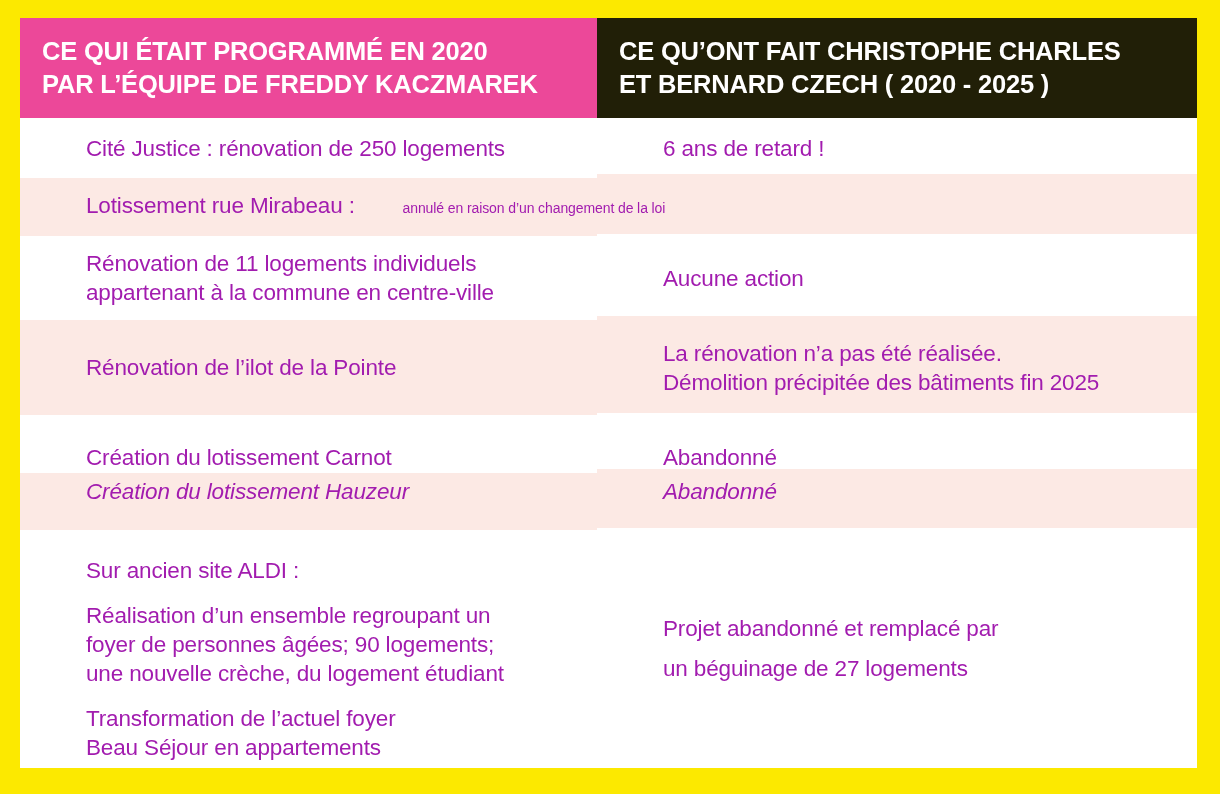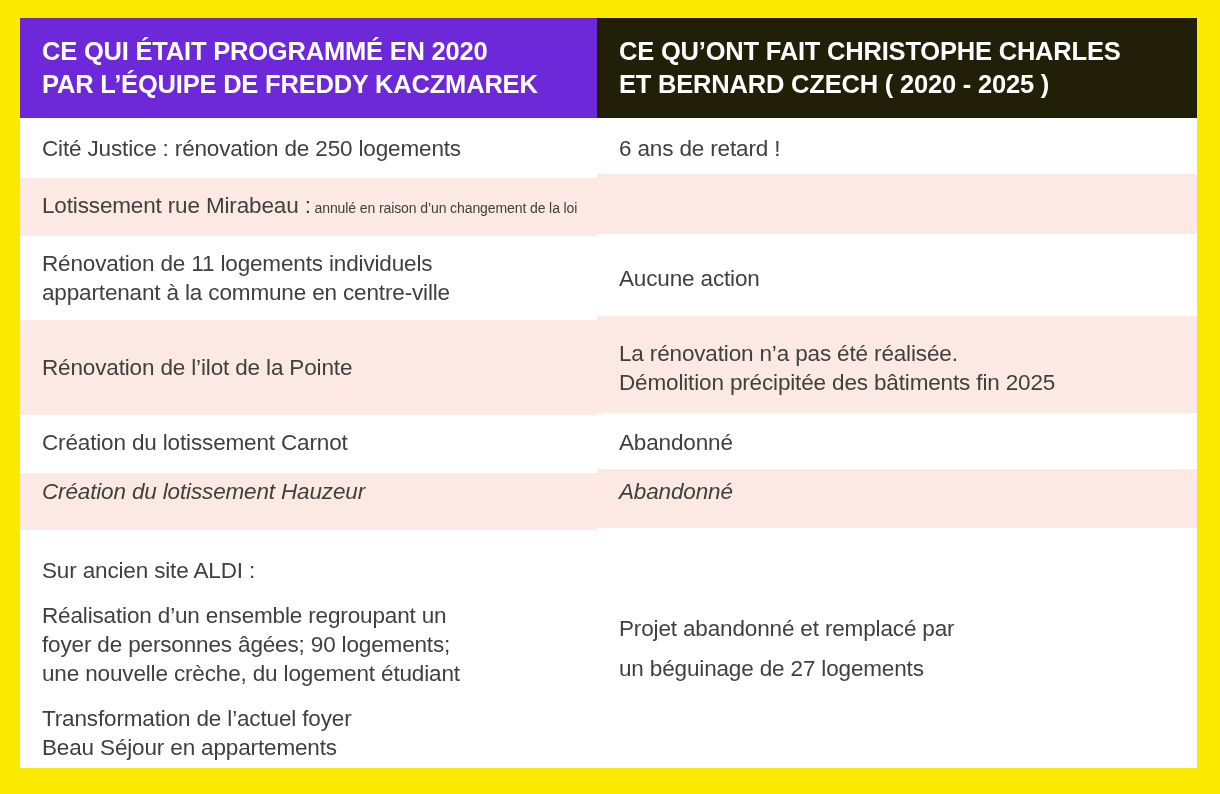--- a/index.html
+++ b/index.html
@@ -34,21 +34,21 @@
   .th {
     height: 100px;
     display: flex;
     flex-direction: column;
     justify-content: center;
     padding: 0 18px 0 22px;
   }
 
   .th-left {
     width: 577px;
-    background: #6d28d9;
+    background: #ec4899;
   }
 
   .th-right {
     width: 600px;
     background: #211F07;
   }
 
   .th-line {
     color: #FFFFFF;
     font-weight: bold;
@@ -86,41 +86,42 @@
   .cell {
     padding: 0 16px 0 22px;
     display: flex;
     flex-direction: column;
     justify-content: center;
   }
   .cell-left  { width: 577px; }
   .cell-right { width: 600px; }
 
   .txt {
-    color: #404040;
+    color: #a21caf;
     font-size: 22.5px;
     line-height: 29px;
     letter-spacing: -0.15px;
     white-space: nowrap;
+    margin-left: 44px;
   }
 
   .txt-small {
     font-size: 14px;
     letter-spacing: -0.1px;
   }
 
   .inline-wrap { white-space: nowrap; }
   .txt-gap-lg { margin-bottom: 16px; }
 
   
   .r1 { top: 0px;   height: 60px; }
   .r2 { top: 60px;  height: 58px; }
   .r3 { top: 118px; height: 84px; }
   .r4 { top: 202px; height: 95px; }
-  .r5 { top: 295px; height: 58px; }
+  .r5 { top: 310px; height: 58px; }
   .r6 { top: 345px; height: 57px; font-style: italic; }
   .r7 { top: 412px; height: 238px; }
 
   .r7 .cell-left  { justify-content: flex-start; padding-top: 26px; }
   .r7 .cell-right { justify-content: center; }
 
   .r7 .txt-looser { line-height: 40px; }
 </style>
 </head>
 <body>

